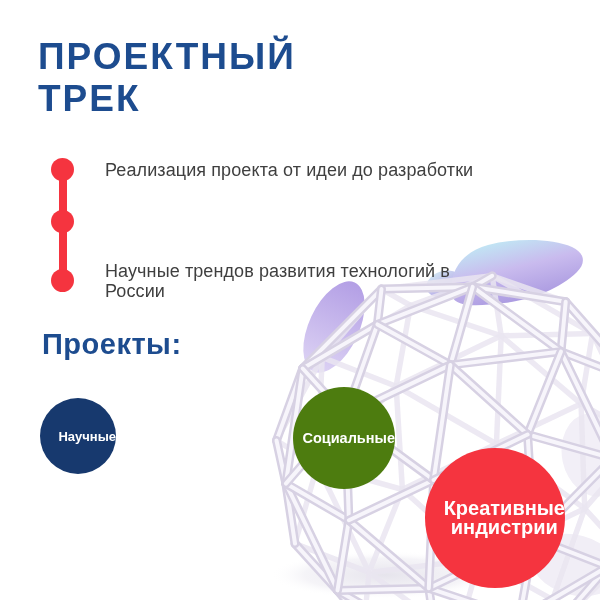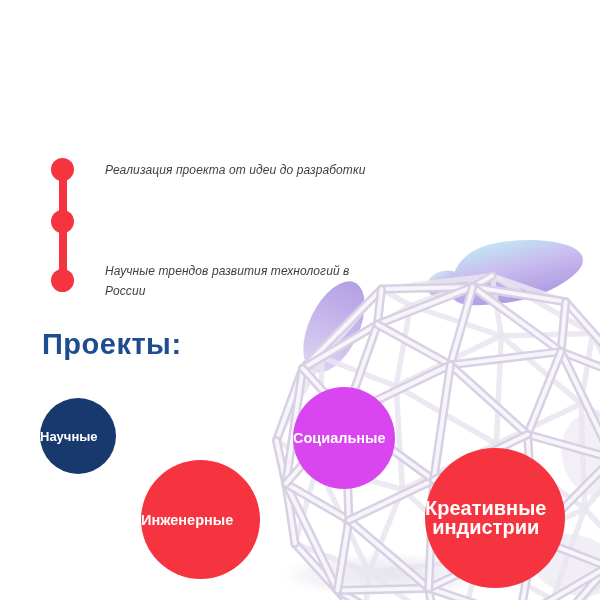--- a/index.html
+++ b/index.html
@@ -23,32 +23,32 @@
     background:var(--red);z-index:2;border-radius:4px;
   }
   .timeline-dot{
     position:absolute;width:23px;height:23px;border-radius:50%;
     background:var(--red);z-index:2;left:51px;
   }
   .dot-1{top:158px;} .dot-2{top:210px;} .dot-3{top:269px;}
 
   .bullet{
     position:absolute;left:105px;width:400px;z-index:2;
-    color:var(--text);font-size:12px;line-height:20px;white-space:pre-line;letter-spacing:0.1px;font-style:italic;
+    color:var(--text);font-size:18px;line-height:20px;white-space:pre-line;letter-spacing:0.1px;
   }
   .bullet-1{top:160px;} .bullet-2{top:196px;} .bullet-3{top:261px;}
 
   h2.projects-heading{
     position:absolute;left:42px;top:328px;z-index:2;
     color:var(--blue);font-size:29px;font-weight:bold;letter-spacing:0.5px;
   }
 
   .bubble{
     position:absolute;border-radius:50%;z-index:3;
-    display:flex;align-items:center;justify-content:flex-start;text-align:center;
+    display:flex;align-items:center;justify-content:flex-end;text-align:center;
     color:var(--bubble-text);font-weight:bold;white-space:pre-line;
   }
   .bubble-1{left:40px;top:398px;width:76px;height:76px;font-size:13px;}
   .bubble-2{left:141px;top:460px;width:119px;height:119px;font-size:14.5px;}
   .bubble-3{left:293px;top:387px;width:102px;height:102px;font-size:14.5px;}
   .bubble-4{left:425px;top:448px;width:140px;height:140px;font-size:20px;line-height:19px;}
 </style>
 </head>
 <body>
 
@@ -259,39 +259,40 @@
         <line x1="527.6" y1="434.5" x2="450.4" y2="364.9" stroke="#f7f5fb" stroke-width="4" stroke-linecap="round"></line>
         <line x1="433.6" y1="480.0" x2="533.9" y2="537.8" stroke="#d7d1e3" stroke-width="9" stroke-linecap="round"></line>
         <line x1="433.6" y1="480.0" x2="533.9" y2="537.8" stroke="#f7f5fb" stroke-width="4" stroke-linecap="round"></line>
         <line x1="450.4" y1="364.9" x2="433.6" y2="480.0" stroke="#d7d1e3" stroke-width="9" stroke-linecap="round"></line>
         <line x1="450.4" y1="364.9" x2="433.6" y2="480.0" stroke="#f7f5fb" stroke-width="4" stroke-linecap="round"></line>
         <line x1="433.6" y1="480.0" x2="527.6" y2="434.5" stroke="#d7d1e3" stroke-width="9" stroke-linecap="round"></line>
         <line x1="433.6" y1="480.0" x2="527.6" y2="434.5" stroke="#f7f5fb" stroke-width="4" stroke-linecap="round"></line>
       </g>
   </svg>
 
+  <h1 class="title">
+    <span>ПРОЕКТНЫЙ</span>
+    <span>ТРЕК</span>
+  </h1>
 
   <div class="timeline-track"></div>
   <div class="timeline-dot dot-1"></div>
   <div class="timeline-dot dot-2"></div>
   <div class="timeline-dot dot-3"></div>
 
   <p class="bullet bullet-1">Реализация проекта от идеи до разработки</p>
   <p class="bullet bullet-3">Научные трендов развития технологий в
 России</p>
 
   <h2 class="projects-heading">Проекты:</h2>
 
   <div class="bubble bubble-1" style="background: rgb(23, 57, 110);">
     <span>Научные</span>
   </div>
-  <div class="bubble bubble-2" style="background: rgb(245, 52, 63);">
-    <span>Инженерные</span>
-  </div>
-  <div class="bubble bubble-3" style="background: #d946ef;">
+  <div class="bubble bubble-3" style="background: #4d7c0f;">
     <span>Социальные</span>
   </div>
   <div class="bubble bubble-4" style="background: rgb(245, 52, 63);">
     <span>Креативные
 индистрии</span>
   </div>
 
 </div>
 
 </body></html>

